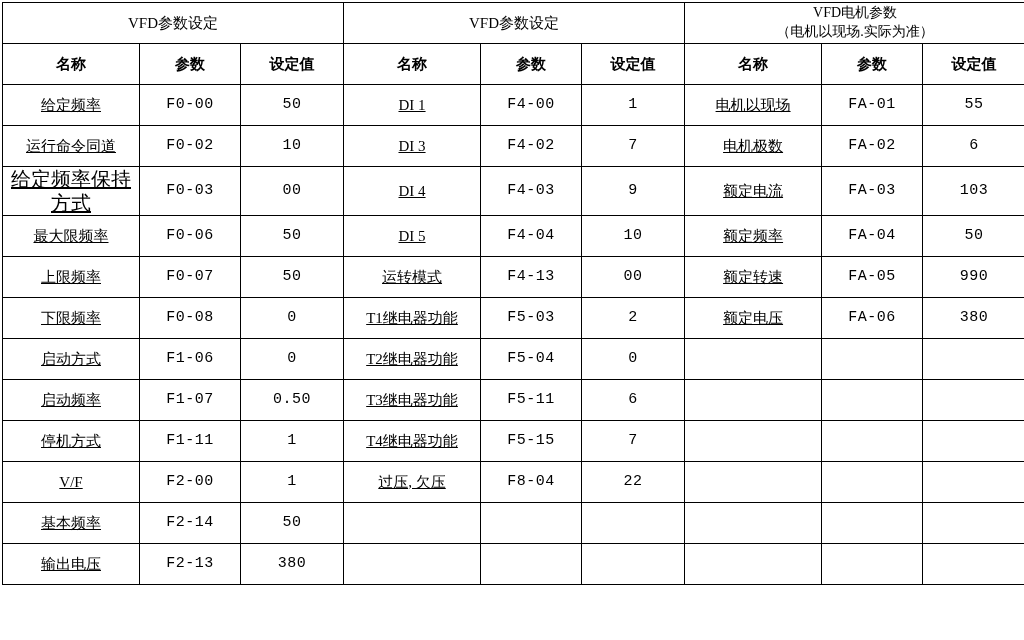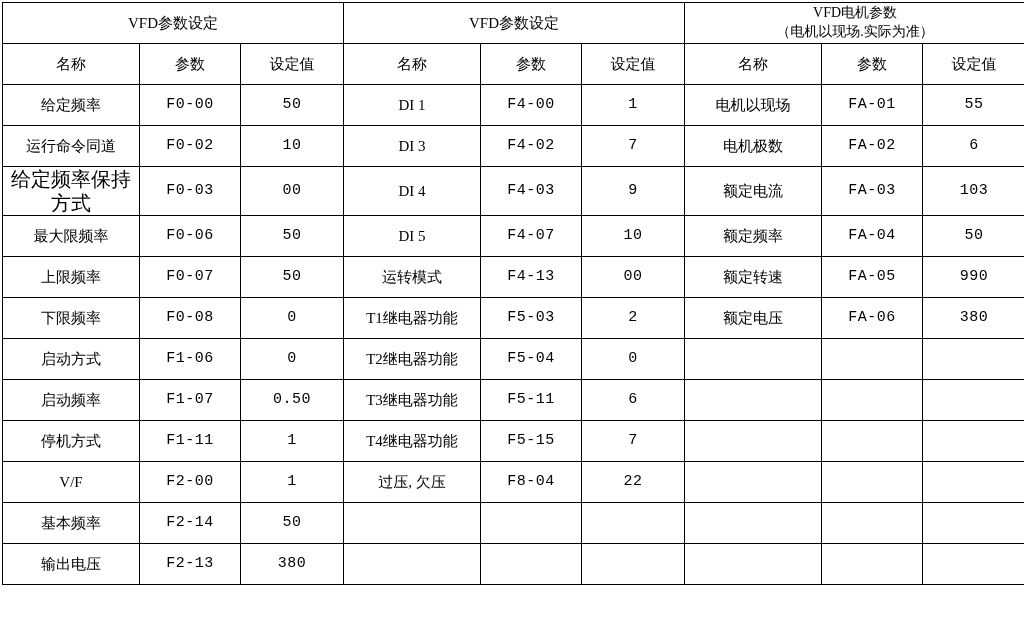--- a/index.html
+++ b/index.html
@@ -40,23 +40,25 @@
     height: 44px;
     font-size: 15px;
   }
   td.group-head.two-line {
     line-height: 1.35;
     font-size: 14px;
   }
   td.col-head {
     height: 34px;
     font-size: 15px;
+    font-weight: bold;
   }
   td.name-cell {
     font-size: 15px;
+    text-decoration: underline;
   }
   td.code-cell,
   td.value-cell {
     font-family: "Liberation Mono", "DejaVu Sans Mono", monospace;
     font-size: 14px;
     letter-spacing: 0.5px;
   }
   td.empty-cell {
     border: 1px solid #000000;
   }
@@ -144,21 +146,21 @@
           <td class="value-cell">9</td>
           <td class="name-cell">额定电流</td>
           <td class="code-cell">FA-03</td>
           <td class="value-cell">103</td>
         </tr>
         <tr>
           <td class="name-cell">最大限频率</td>
           <td class="code-cell">F0-06</td>
           <td class="value-cell">50</td>
           <td class="name-cell">DI 5</td>
-          <td class="code-cell">F4-07</td>
+          <td class="code-cell">F4-04</td>
           <td class="value-cell">10</td>
           <td class="name-cell">额定频率</td>
           <td class="code-cell">FA-04</td>
           <td class="value-cell">50</td>
         </tr>
         <tr>
           <td class="name-cell">上限频率</td>
           <td class="code-cell">F0-07</td>
           <td class="value-cell">50</td>
           <td class="name-cell">运转模式</td>

